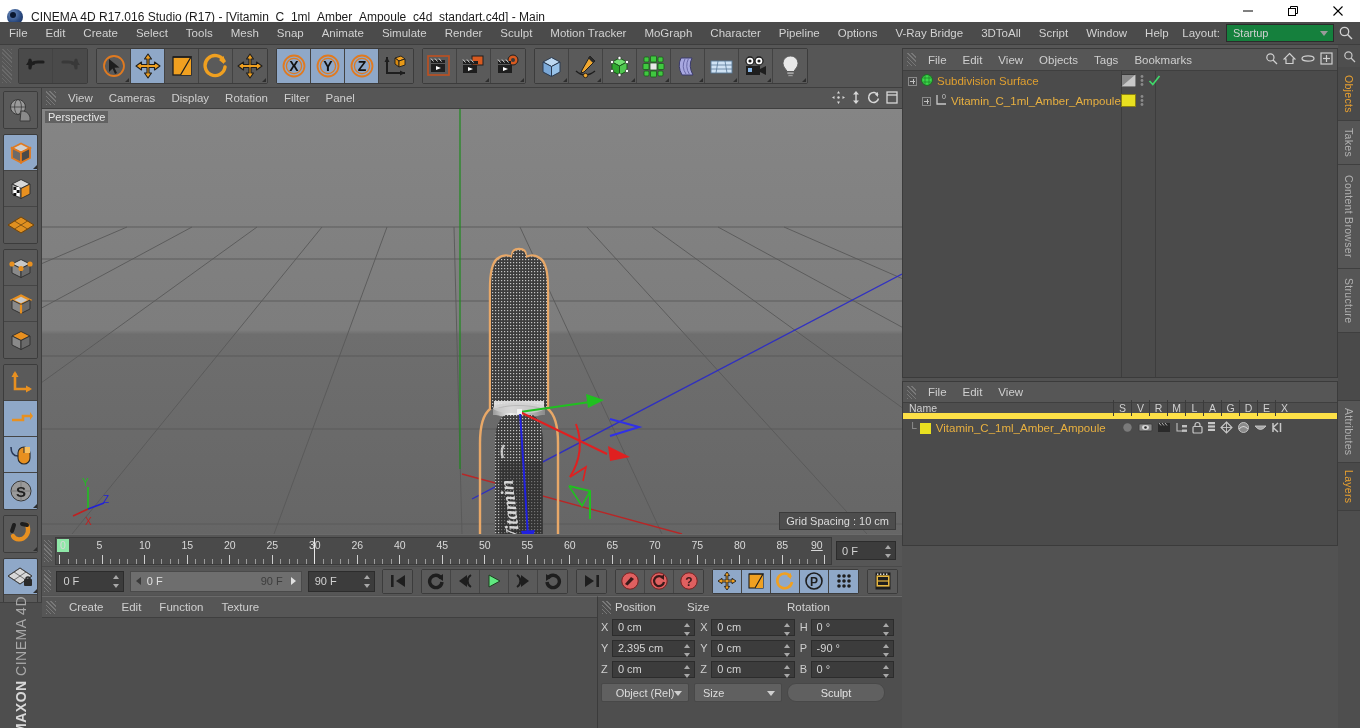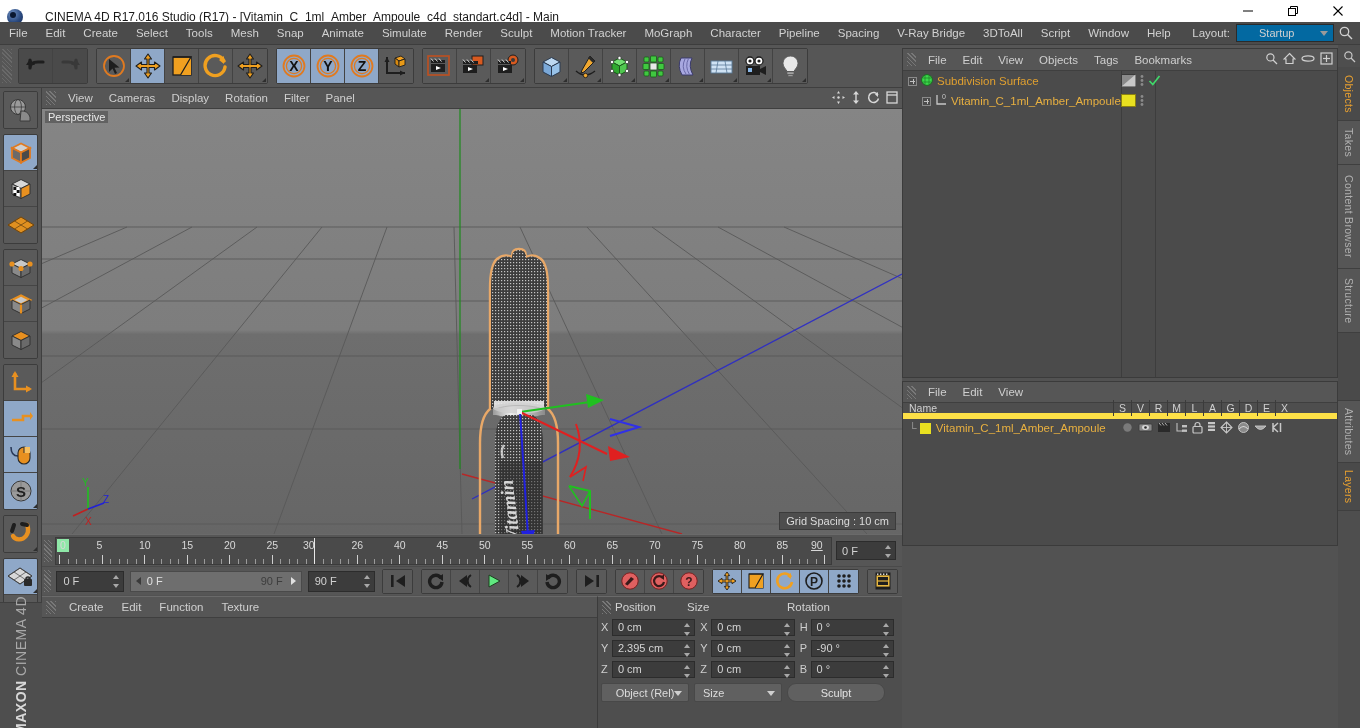--- a/index.html
+++ b/index.html
@@ -10,21 +10,21 @@
     font-size: 11px;
     color: #c8c8c8;
     overflow: hidden;
     user-select: none;
   }
   #app { position: relative; width: 1360px; height: 728px; }
 
   
   .titlebar {
     position: absolute; top: 0; left: 0; width: 1360px; height: 34px;
-    background: #ffffff; display: flex; align-items: center; gap: 14px;
+    background: #ffffff; display: flex; align-items: center;
   }
   .titlebar .tb-icon {
     width: 16px; height: 16px; margin-left: 7px; margin-right: 8px;
     border-radius: 50%;
     background: radial-gradient(circle at 35% 30%, #6f8fc0 0%, #2a4a80 55%, #12244a 100%);
     position: relative;
   }
   .titlebar .tb-icon:after {
     content:''; position:absolute; left:3px; top:3px; width:6px; height:6px;
     border-radius:50%; background:#0a1830;
@@ -48,22 +48,22 @@
   }
   .menubar .mi {
     padding: 0 9px; height: 23px; line-height: 23px; font-size: 11.5px; color: #d2d2d2;
     white-space: nowrap;
   }
   .layout-wrap {
     position:absolute; right: 26px; top: 2px; display:flex; align-items:center; gap:6px;
   }
   .layout-label { font-size: 11.5px; color:#d2d2d2; }
   .layout-select {
-    width: 98px; height: 18px; background:#0369a1; border:1px solid #2b2b2b;
-    display:flex; align-items:center; padding-left:22px; font-size:11px; color:#d0d0d0;
+    width: 108px; height: 18px; background:#15803d; border:1px solid #2b2b2b;
+    display:flex; align-items:center; padding-left:6px; font-size:11px; color:#d0d0d0;
     position:relative;
   }
   .layout-select .caret {
     position:absolute; right:5px; top:6px;
     border-left:4px solid transparent; border-right:4px solid transparent;
     border-top:5px solid #9a9a9a;
   }
   .menu-search {
     position:absolute; right: 4px; top: 3px; width:18px; height:18px;
   }
@@ -360,21 +360,21 @@
     <div class="mi">Mesh</div>
     <div class="mi">Snap</div>
     <div class="mi">Animate</div>
     <div class="mi">Simulate</div>
     <div class="mi">Render</div>
     <div class="mi">Sculpt</div>
     <div class="mi">Motion Tracker</div>
     <div class="mi">MoGraph</div>
     <div class="mi">Character</div>
     <div class="mi">Pipeline</div>
-    <div class="mi">Spacing</div>
+    <div class="mi">Options</div>
     <div class="mi">V-Ray Bridge</div>
     <div class="mi">3DToAll</div>
     <div class="mi">Script</div>
     <div class="mi">Window</div>
     <div class="mi">Help</div>
 
     <div class="layout-wrap">
       <div class="layout-label">Layout:</div>
       <div class="layout-select">
         <span>Startup</span>
@@ -1003,21 +1003,21 @@
         <div class="tl-tick" style="left: 742.5px;"></div>
         <div class="tl-tick" style="left: 751px;"></div>
         <div class="tl-tick" style="left: 759.5px;"></div>
         <div class="tl-tick major" style="left: 768px;"></div>
         <div class="tl-num" style="left: 4px;">0</div>
         <div class="tl-num" style="left: 40.5px;">5</div>
         <div class="tl-num" style="left: 83px;">10</div>
         <div class="tl-num" style="left: 125.5px;">15</div>
         <div class="tl-num" style="left: 168px;">20</div>
         <div class="tl-num" style="left: 210.5px;">25</div>
-        <div class="tl-num" style="left: 247px;">30</div>
+        <div class="tl-num" style="left: 253px;">30</div>
         <div class="tl-num" style="left: 295.5px;">26</div>
         <div class="tl-num" style="left: 338px;">40</div>
         <div class="tl-num" style="left: 380.5px;">45</div>
         <div class="tl-num" style="left: 423px;">50</div>
         <div class="tl-num" style="left: 465.5px;">55</div>
         <div class="tl-num" style="left: 508px;">60</div>
         <div class="tl-num" style="left: 550.5px;">65</div>
         <div class="tl-num" style="left: 593px;">70</div>
         <div class="tl-num" style="left: 635.5px;">75</div>
         <div class="tl-num" style="left: 678px;">80</div>

